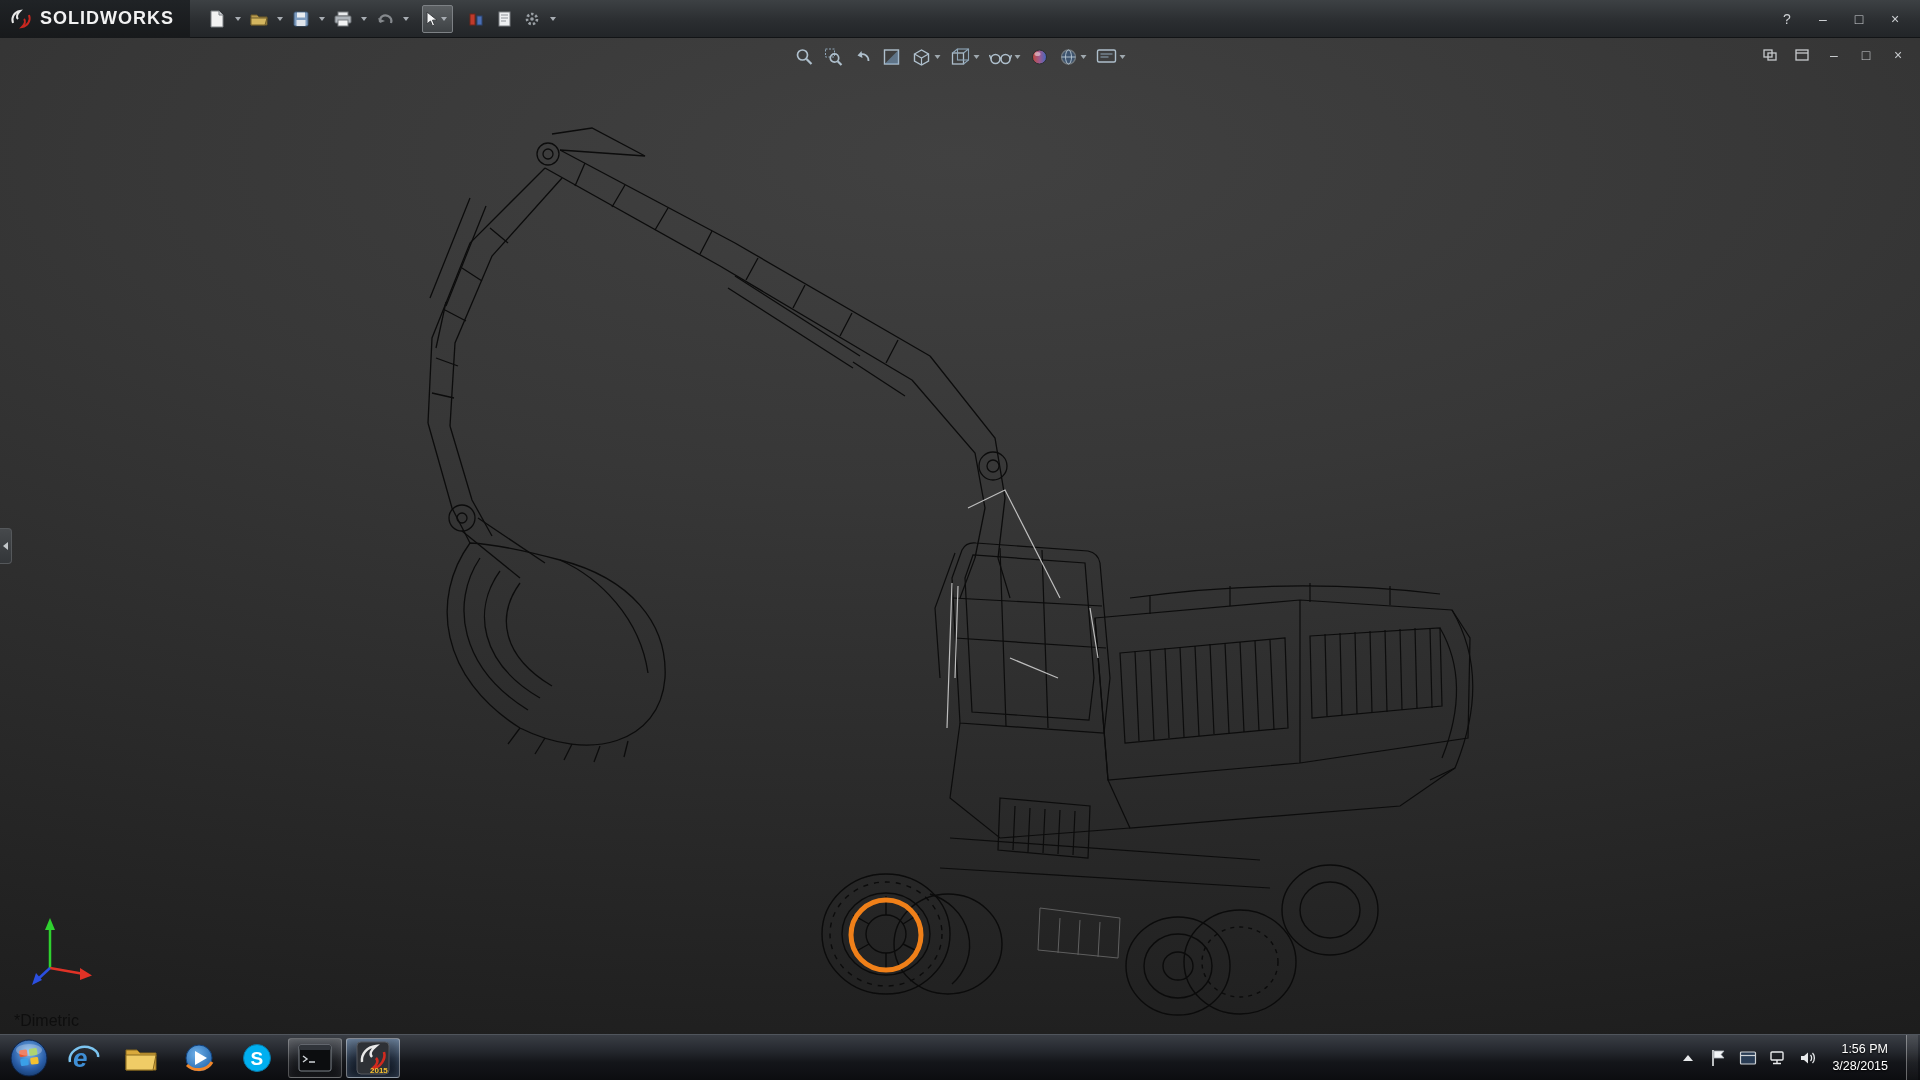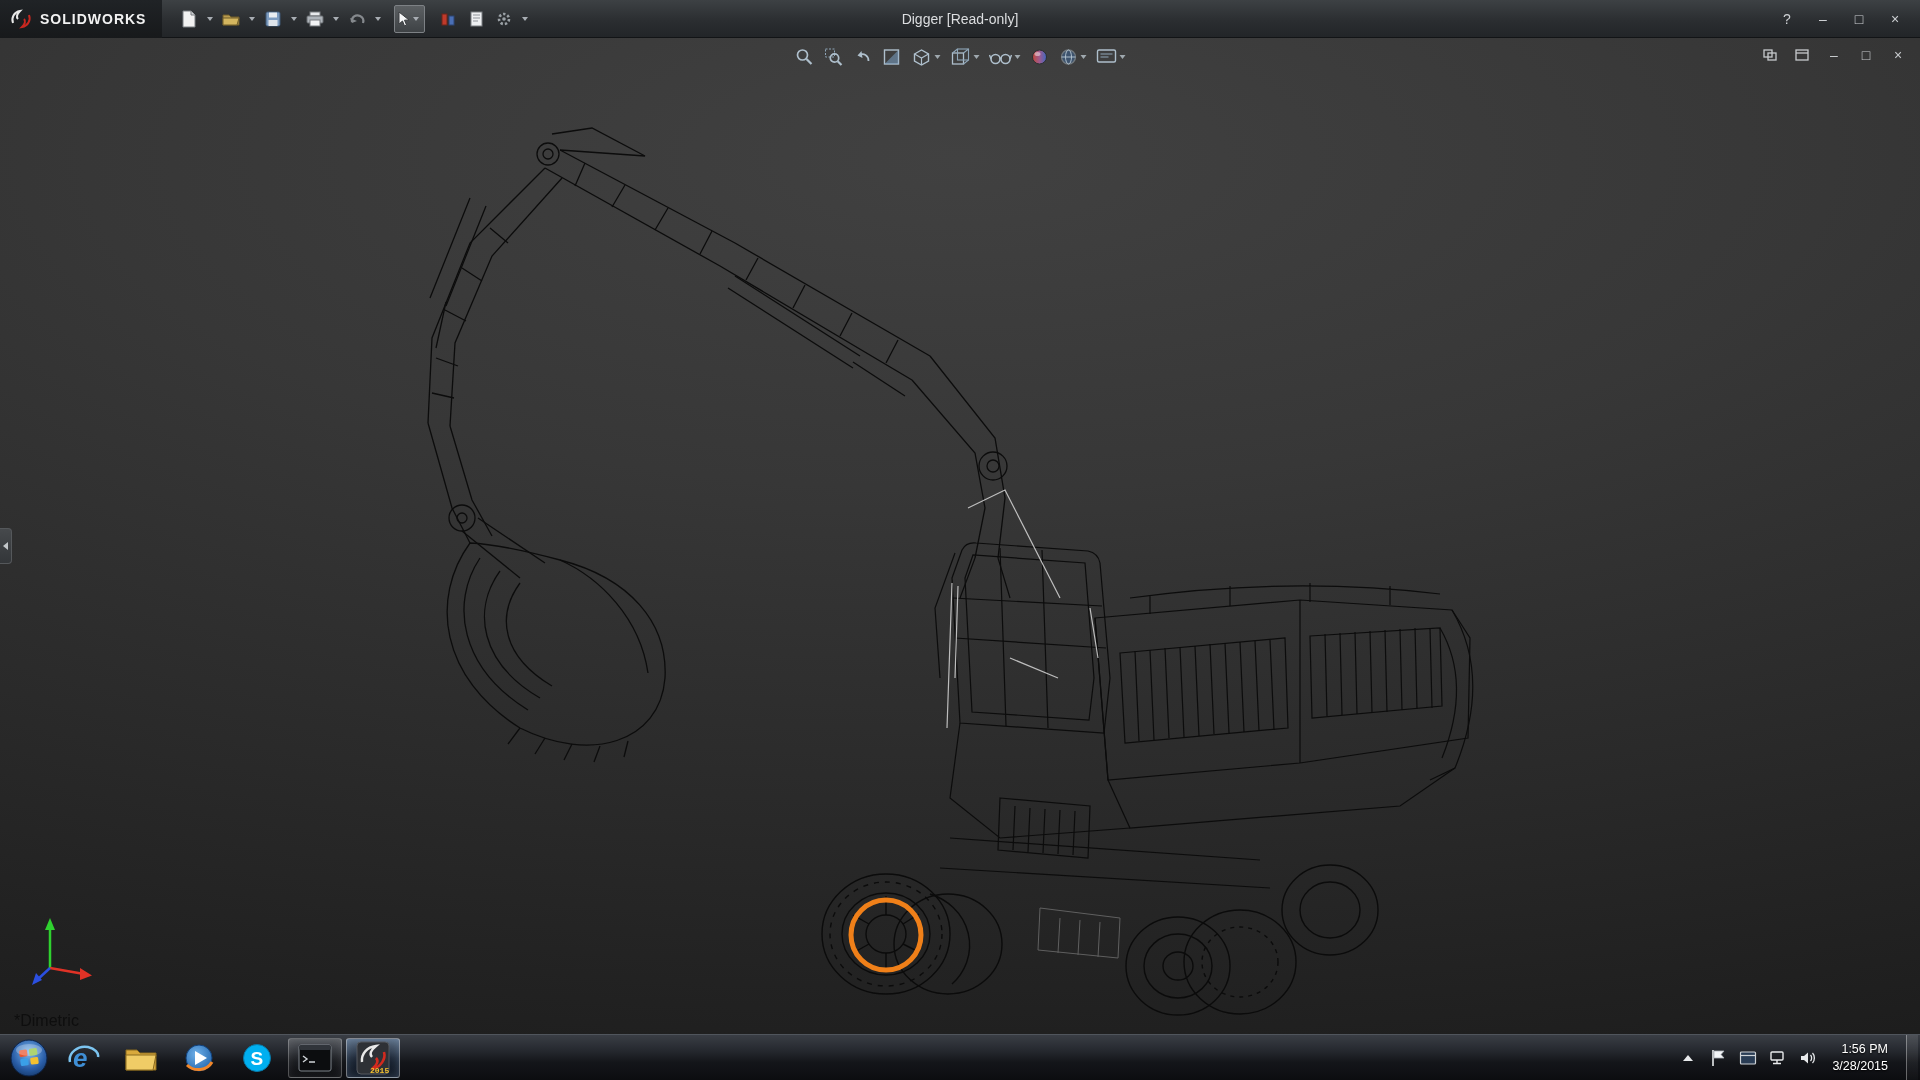--- a/index.html
+++ b/index.html
@@ -8,21 +8,21 @@
 
   
   .titlebar {
     position:absolute; top:0; left:0; right:0; height:38px;
     background:linear-gradient(#3d4144,#2b2e31 55%,#222528);
     border-bottom:1px solid #121416;
     display:flex; align-items:center; z-index:30;
   }
   .sw-logo { height:38px; display:flex; align-items:center; gap:8px; padding:0 16px 0 10px;
     background:linear-gradient(#202326,#17191b); }
-  .sw-logo-text { color:#f2f2f2; font-weight:bold; font-size:14px; letter-spacing:1px; }
+  .sw-logo-text { color:#f2f2f2; font-weight:bold; font-size:18px; letter-spacing:1px; }
   .tb-tools { display:flex; align-items:center; gap:2px; margin-left:14px; }
   .tb-btn { height:28px; min-width:26px; padding:0 2px; display:flex; align-items:center; justify-content:center; border-radius:2px; }
   .tb-btn.pressed { border:1px solid #7d8185; background:linear-gradient(#5c6063,#3e4245); }
   .chev { width:0; height:0; border-left:3.5px solid transparent; border-right:3.5px solid transparent; border-top:4px solid #a8adb3; margin:0 3px; }
   .tb-sep { width:6px; }
   .tb-title { position:absolute; left:0; right:0; text-align:center; color:#dcdee0; font-size:14px; pointer-events:none; }
   .tb-controls { margin-left:auto; display:flex; align-items:center; gap:14px; padding-right:14px; z-index:2; color:#cdd0d3; font-size:14px; }
   .tb-ctrl { width:22px; height:20px; display:flex; align-items:center; justify-content:center; cursor:default; }
 
   
@@ -57,21 +57,21 @@
     border-top:1px solid #50555c;
     display:flex; align-items:center; z-index:30;
   }
   .start-orb { width:50px; height:44px; display:flex; align-items:center; justify-content:center; margin-left:4px; }
   .task-btn { width:54px; height:40px; border-radius:3px; display:flex; align-items:center; justify-content:center; margin:0 2px; }
   .task-btn.running { border:1px solid rgba(255,255,255,.28);
     background:linear-gradient(rgba(255,255,255,.16),rgba(255,255,255,.05) 45%,rgba(0,0,0,.12));
     box-shadow:inset 0 0 8px rgba(255,255,255,.10); }
   .task-btn.active { border:1px solid rgba(255,255,255,.42);
     background:linear-gradient(rgba(150,190,235,.38),rgba(60,100,150,.22) 50%,rgba(20,40,70,.25));
-    box-shadow:inset 0 0 10px rgba(170,210,255,.25);font-family:Liberation Mono, monospace; }
+    box-shadow:inset 0 0 10px rgba(170,210,255,.25); }
 
   .tray { margin-left:auto; display:flex; align-items:center; gap:10px; height:100%; padding-right:2px; }
   .tray-chevron { width:0; height:0; border-left:5px solid transparent; border-right:5px solid transparent; border-bottom:6px solid #e8eaec; }
   .tray-icon { width:20px; height:20px; display:flex; align-items:center; justify-content:center; }
   .clock { text-align:right; color:#fff; font-size:12.5px; line-height:1.35; text-shadow:0 1px 2px #000; padding:0 8px 0 4px; }
   .show-desktop { width:12px; height:100%; border-left:1px solid rgba(255,255,255,.35);
     background:linear-gradient(rgba(255,255,255,.10),rgba(255,255,255,.02)); }
 </style>
 </head>
 <body>
@@ -147,21 +147,20 @@
       </div>
       <div class="tb-btn">
         <svg width="16" height="16" viewBox="0 0 16 16">
           <circle cx="8" cy="8" r="5" fill="none" stroke="#9aa0a5" stroke-width="2.6" stroke-dasharray="2.4 2"></circle>
           <circle cx="8" cy="8" r="1.8" fill="#9aa0a5"></circle>
         </svg>
       </div>
       <div class="chev"></div>
     </div>
 
-    <div class="tb-title">Digger [Read-only]</div>
 
     <div class="tb-controls">
       <div class="tb-ctrl">?</div>
       <div class="tb-ctrl">–</div>
       <div class="tb-ctrl">□</div>
       <div class="tb-ctrl">×</div>
     </div>
   </div>
 
   <div class="viewport">

